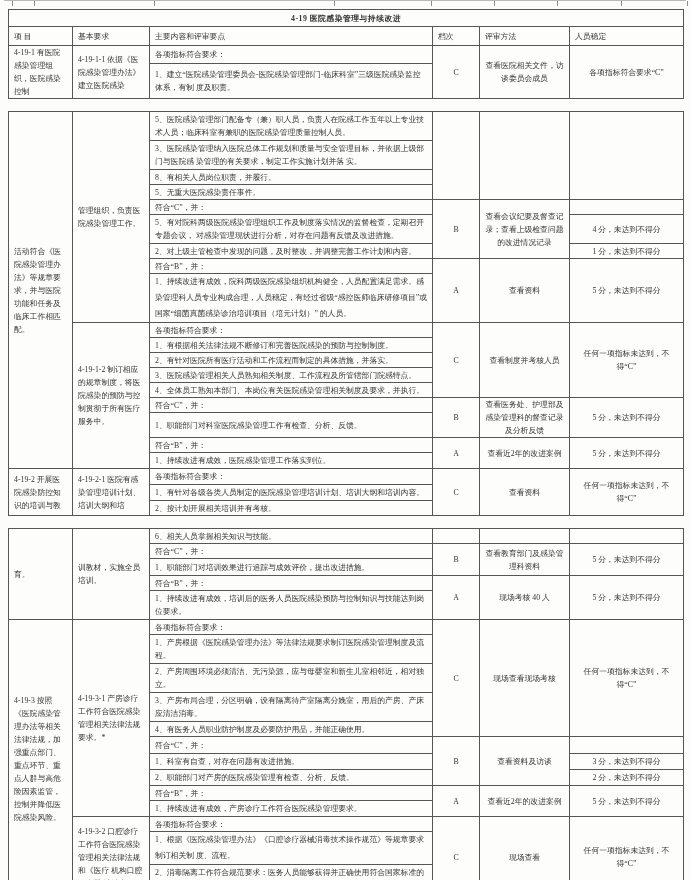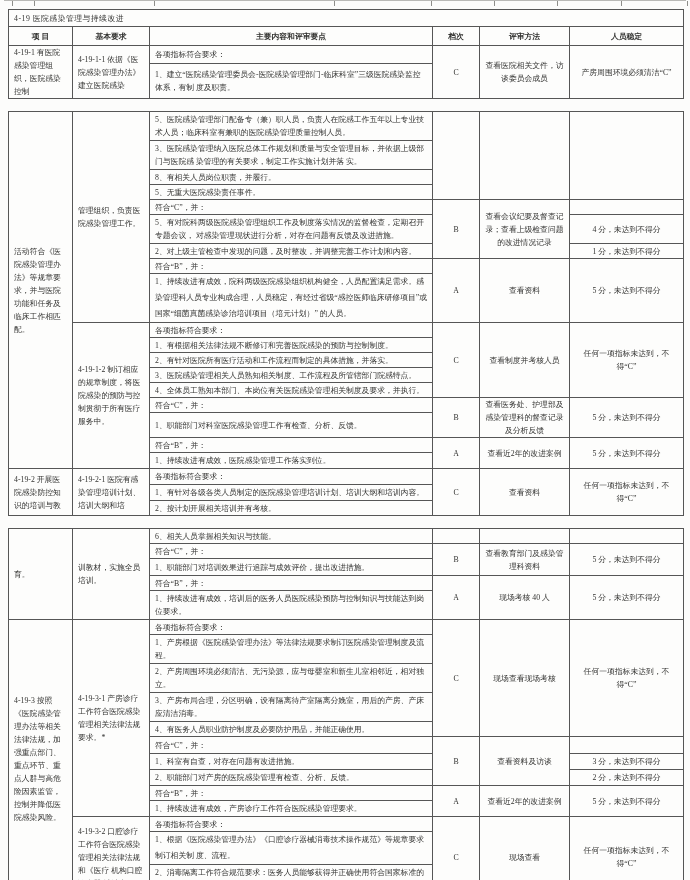--- a/index.html
+++ b/index.html
@@ -38,31 +38,31 @@
     border: 1px solid #565656;
     font-size: 7.8px;
     line-height: 13px;
     padding: 0 5px;
     color: #333331;
     vertical-align: middle;
     overflow: hidden;
     word-break: break-all;
   }
   td.ttl {
-    font-weight: normal;
+    font-weight: bold;
     font-size: 10px;
     line-height: 15px;
     height: 16px;
     padding-left: 5px;
     letter-spacing: 0.5px;
+    text-align: center;
   }
   td.hd {
-    font-weight: bold;
+    font-weight: normal;
     font-size: 9.3px;
-    text-align: center;
     height: 18px;
   }
   td.it, td.rq {
     font-size: 8.6px;
     line-height: 15px;
     vertical-align: top;
     padding-top: 3px;
   }
   td.ct { text-align: left; }
   td.gd {
@@ -115,21 +115,21 @@
       <td class="hd">档次</td>
       <td class="hd">评审方法</td>
       <td class="hd">人员稳定</td>
     </tr>
     <tr>
       <td class="it" rowspan="2">4-19-1 有医院感染管理组织，医院感染控制</td>
       <td class="rq" rowspan="2">4-19-1-1 依据《医院感染管理办法》建立医院感染</td>
       <td class="ct" style="height:14px">各项指标符合要求：</td>
       <td class="gd" rowspan="2">C</td>
       <td class="md" rowspan="2">查看医院相关文件，访谈委员会成员</td>
-      <td class="sd" rowspan="2">产房周围环境必须清洁“C”</td>
+      <td class="sd" rowspan="2">各项指标符合要求“C”</td>
     </tr>
     <tr>
       <td class="ct" style="height:28px">1、建立“医院感染管理委员会-医院感染管理部门-临床科室”三级医院感染监控体系，有制 度及职责。</td>
     </tr>
   </tbody>
     </table>
 
   <div class="gap"></div>
 
   <table class="grid">

